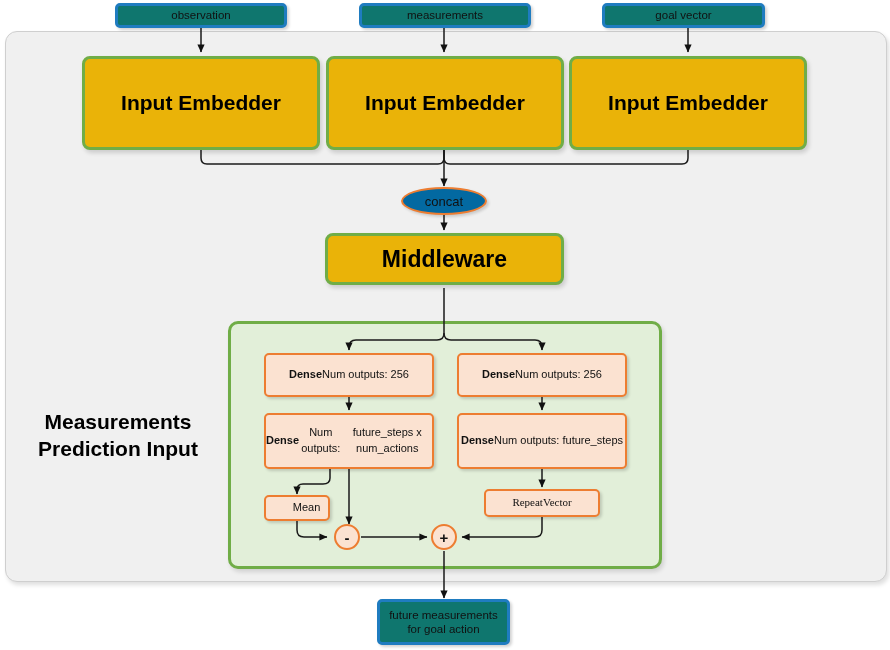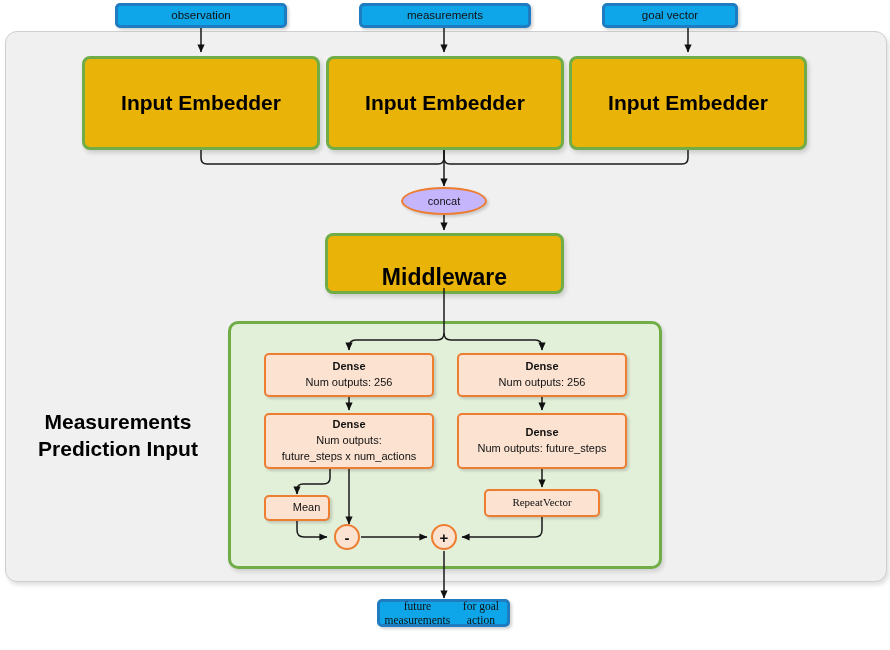--- a/index.html
+++ b/index.html
@@ -48,21 +48,21 @@
     left: 228px; top: 321px;
     width: 428px; height: 242px;
     background: #e2efd9;
     border: 3px solid #70ad47;
     border-radius: 10px;
     box-shadow: 2px 3px 4px rgba(0,0,0,0.13);
     z-index: 2;
   }
   
   .io-box {
-    background: #0ea5e9;
+    background: #0f766e;
     border: 3px solid #1f7cc0;
     border-radius: 5px;
     box-shadow: 2px 2px 3px rgba(0,0,0,0.18);
     font-size: 11.5px;
     color: #111111;
     line-height: 1.25;
     z-index: 6;
   }
   
   .green-box {
@@ -77,30 +77,30 @@
   #middleware-box { font-size: 23px; }
   
   .orange-box {
     background: #fbe2d1;
     border: 2.5px solid #ed7d31;
     border-radius: 5px;
     box-shadow: 2px 2px 3px rgba(0,0,0,0.16);
     color: #111111;
     font-size: 11px;
     line-height: 1.45;
-    flex-direction: column;
+    flex-direction: row;
   }
   .orange-box .ttl { font-weight: bold; }
   
   #concat-node {
-    background: #c4b5fd;
+    background: #0369a1;
     border: 2.5px solid #ed7d31;
     border-radius: 50%;
     box-shadow: 2px 2px 3px rgba(0,0,0,0.16);
-    font-size: 11px;
+    font-size: 13px;
     color: #111111;
     z-index: 6;
   }
   
   .op-circle {
     background: #fbe2d1;
     border: 2.5px solid #ed7d31;
     border-radius: 50%;
     width: 26px; height: 26px;
     font-size: 15px;
@@ -165,39 +165,39 @@
       <path d="M444,551 L444,598" marker-end="url(#ah)"></path>
     </g>
   </svg>
 
   <div class="node io-box" style="left:115px; top:3px; width:172px; height:25px;">
     <span>observation</span>
   </div>
   <div class="node io-box" style="left:359px; top:3px; width:172px; height:25px;">
     <span>measurements</span>
   </div>
-  <div class="node io-box" style="left:602px; top:3px; width:136px; height:25px;">
+  <div class="node io-box" style="left:602px; top:3px; width:163px; height:25px;">
     <span>goal vector</span>
   </div>
 
   <div class="node green-box embedder" style="left:82px; top:56px; width:238px; height:94px;">
     <span>Input Embedder</span>
   </div>
   <div class="node green-box embedder" style="left:326px; top:56px; width:238px; height:94px;">
     <span>Input Embedder</span>
   </div>
   <div class="node green-box embedder" style="left:569px; top:56px; width:238px; height:94px;">
     <span>Input Embedder</span>
   </div>
 
   <div class="node" id="concat-node" style="left:401px; top:187px; width:86px; height:28px;">
     <span>concat</span>
   </div>
 
-  <div class="node green-box" id="middleware-box" style="left:325px; top:233px; width:239px; height:61px;align-items:flex-end;">
+  <div class="node green-box" id="middleware-box" style="left:325px; top:233px; width:239px; height:52px;">
     <span>Middleware</span>
   </div>
 
   <div id="head-label">
     <div>Measurements</div>
     <div>Prediction Input</div>
   </div>
 
   <div class="node orange-box" style="left:264px; top:353px; width:170px; height:44px;">
     <span class="ttl">Dense</span>
@@ -223,18 +223,18 @@
     <span class="ttl">Dense</span>
     <span>Num outputs: future_steps</span>
   </div>
   <div class="node orange-box" style="left:484px; top:489px; width:116px; height:28px;font-family:Liberation Serif, serif;">
     <span>RepeatVector</span>
   </div>
   <div class="node op-circle" style="left:431px; top:524px;">
     <span>+</span>
   </div>
 
-  <div class="node io-box" style="left:377px; top:599px; width:133px; height:28px; flex-direction:row;font-family:Liberation Serif, serif;">
+  <div class="node io-box" style="left:377px; top:599px; width:133px; height:46px; flex-direction:column;">
     <span>future measurements</span>
     <span>for goal action</span>
   </div>
 
 </div>
 
 </body></html>

